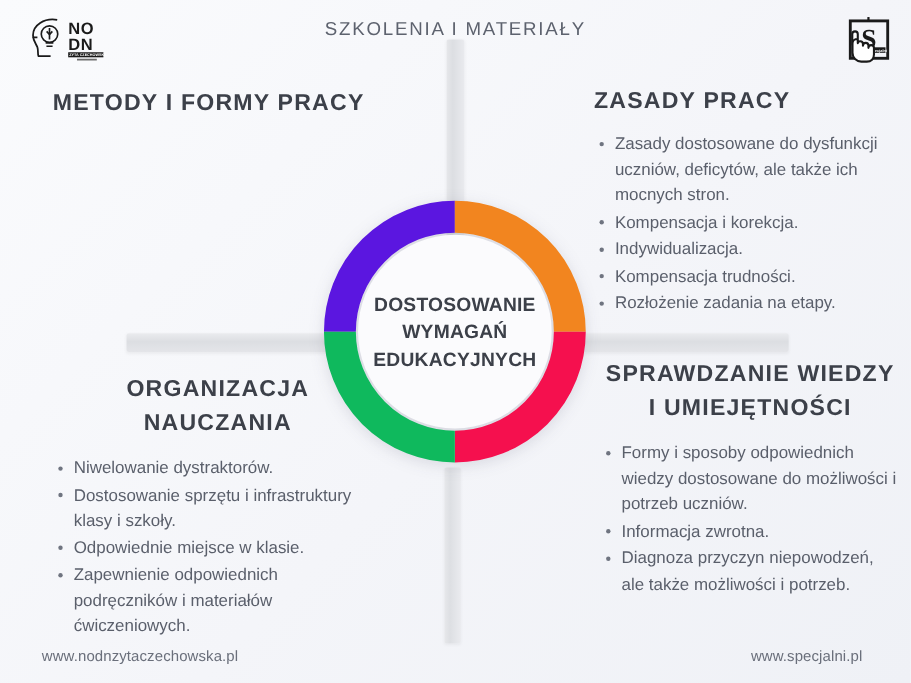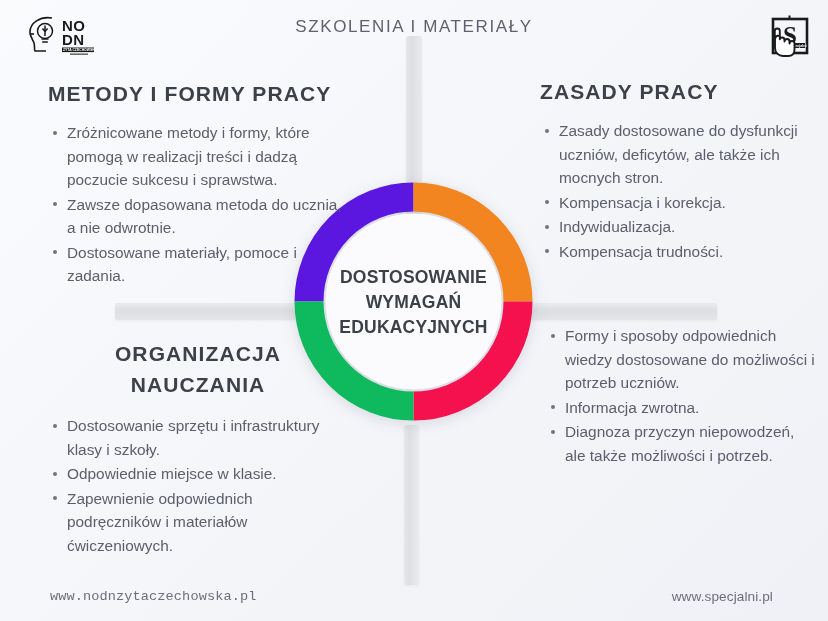--- a/index.html
+++ b/index.html
@@ -103,22 +103,22 @@
   #quad-bl{left:48px;top:338px;width:300px;}
   #quad-bl h2{text-align:center;line-height:31px;}
   #quad-br{left:546px;top:324px;width:272px;}
   #quad-br h2{text-align:center;line-height:31px;}
 
   
   .foot{
     position:absolute;bottom:17px;
     font-size:13.6px;color:#6a6f7b;letter-spacing:.1px;
   }
-  #foot-left{left:50px;font-family:Liberation Mono, monospace;}
-  #foot-right{right:55px;}
+  #foot-left{left:38px;}
+  #foot-right{right:44px;}
 </style>
 </head>
 <body>
 
 <div class="canvas">
 
   <div class="cross-v-top"></div>
   <div class="cross-v-bot"></div>
   <div class="cross-h-left"></div>
   <div class="cross-h-right"></div>
@@ -172,47 +172,45 @@
     </svg>
     <div class="donut-center">
       <div>DOSTOSOWANIE</div>
       <div>WYMAGAŃ</div>
       <div>EDUKACYJNYCH</div>
     </div>
   </div>
 
   <div class="quad" id="quad-tl">
     <h2>METODY I FORMY PRACY</h2>
-    <ul>
-      <li>Zróżnicowane metody i formy, które pomogą w realizacji treści i dadzą poczucie sukcesu i sprawstwa.</li>
-      <li>Zawsze dopasowana metoda do ucznia, a nie odwrotnie.</li>
-      <li>Dostosowane materiały, pomoce i zadania.</li>
-    </ul>
   </div>
 
   <div class="quad" id="quad-tr">
     <h2>ZASADY PRACY</h2>
     <ul>
       <li>Zasady dostosowane do dysfunkcji uczniów, deficytów, ale także ich mocnych stron.</li>
       <li>Kompensacja i korekcja.</li>
       <li>Indywidualizacja.</li>
       <li>Kompensacja trudności.</li>
+      <li>Rozłożenie zadania na etapy.</li>
     </ul>
   </div>
 
   <div class="quad" id="quad-bl">
     <h2>ORGANIZACJA NAUCZANIA</h2>
     <ul>
+      <li>Niwelowanie dystraktorów.</li>
       <li>Dostosowanie sprzętu i infrastruktury klasy i szkoły.</li>
       <li>Odpowiednie miejsce w klasie.</li>
       <li>Zapewnienie odpowiednich podręczników i materiałów ćwiczeniowych.</li>
     </ul>
   </div>
 
   <div class="quad" id="quad-br">
+    <h2>SPRAWDZANIE WIEDZY I UMIEJĘTNOŚCI</h2>
     <ul>
       <li>Formy i sposoby odpowiednich wiedzy dostosowane do możliwości i potrzeb uczniów.</li>
       <li>Informacja zwrotna.</li>
       <li>Diagnoza przyczyn niepowodzeń, ale także możliwości i potrzeb.</li>
     </ul>
   </div>
 
   <div class="foot" id="foot-left">www.nodnzytaczechowska.pl</div>
   <div class="foot" id="foot-right">www.specjalni.pl</div>
 

